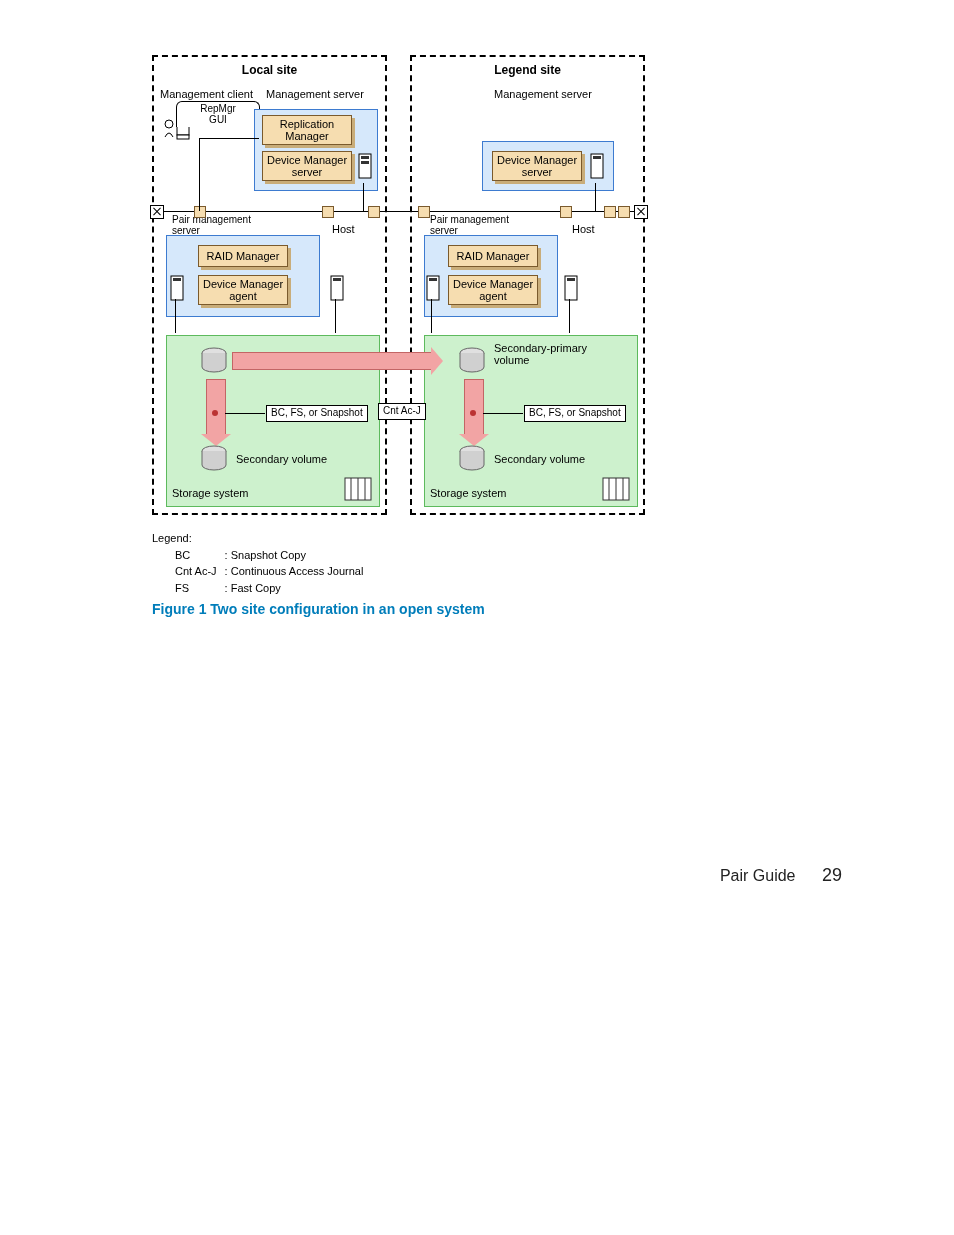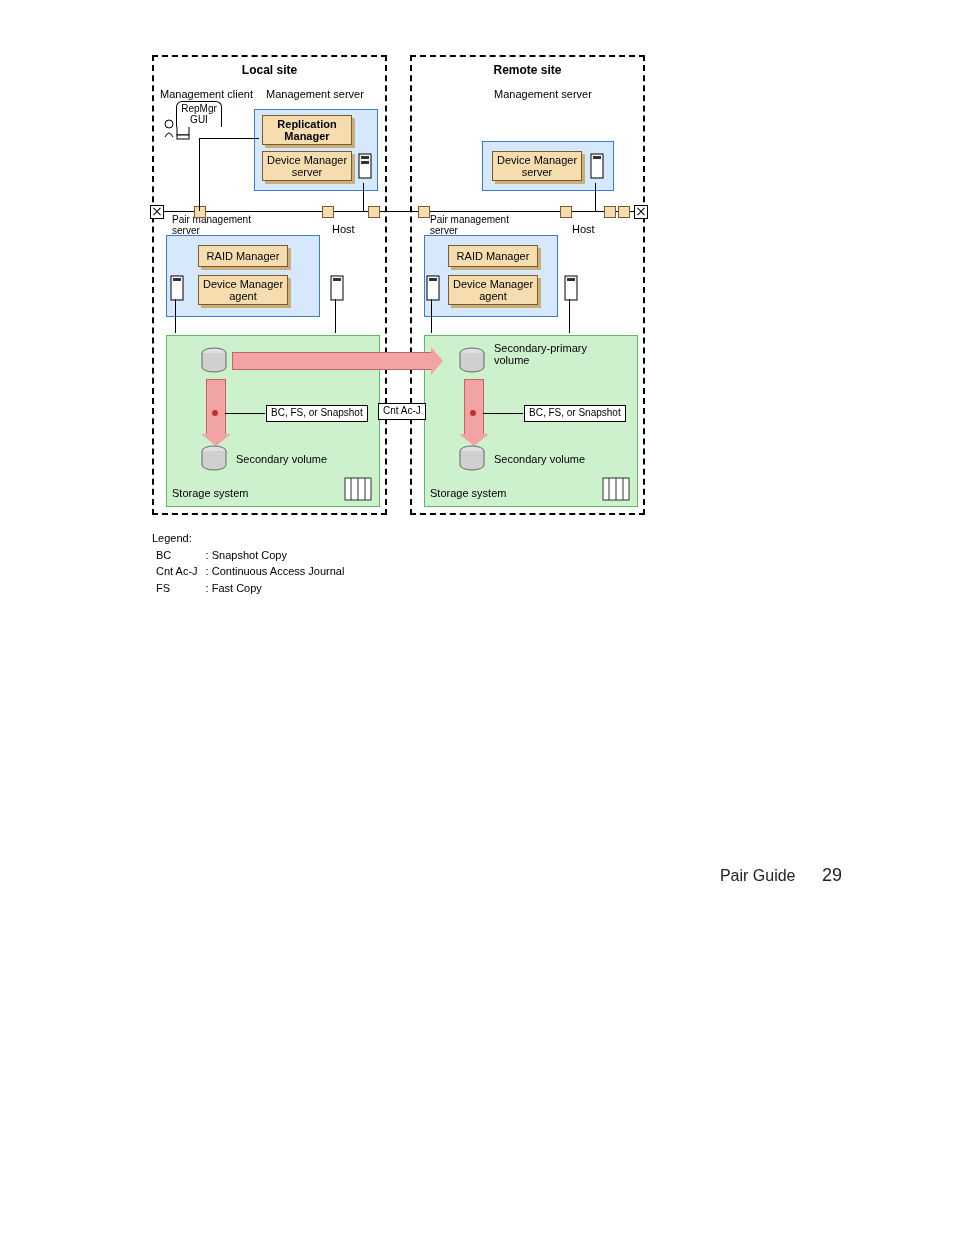--- a/index.html
+++ b/index.html
@@ -6,21 +6,21 @@
   .page{width:954px;height:968px;position:relative;margin:0 auto;background:#fff}
   .diagram{position:absolute;left:152px;top:55px;width:493px;height:460px}
   .site{position:absolute;top:0;width:235px;height:460px;border:2px dashed #000;box-sizing:border-box}
   .site.local{left:0}
   .site.remote{right:0}
   .site-title{position:absolute;top:6px;left:0;width:100%;text-align:center;font-weight:700;font-size:12px}
   .mgmt-top-label{position:absolute;top:31px;font-size:11px}
   .mgmt-bg{position:absolute;background:#d6e8fb;border:1px solid #3d7bd0}
   .box{position:absolute;box-sizing:border-box;border:1px solid #000;font-size:11px;text-align:center;display:flex;align-items:center;justify-content:center;padding:2px;line-height:1.1}
   .box.raised{background:#f6ddb0;border:1px solid #7a5a2d;box-shadow:3px 3px 0 #c9ad7a}
-  .tab{position:absolute;background:#fff;border:1px solid #000;border-bottom:0;border-radius:6px 6px 0 0;font-size:10px;text-align:center;line-height:1.05;padding:2px 0}
+  .tab{position:absolute;background:#fff;border:1px solid #000;border-bottom:0;border-radius:6px 6px 0 0;font-size:10px;text-align:center;line-height:1.05;padding:2px 19px}
   .server-icon{position:absolute;width:14px;height:26px}
   .server-icon svg{width:100%;height:100%}
   .storage-bg{position:absolute;background:#cdf1cd;border:1px solid #5dba5d}
   .storage-label{position:absolute;font-size:11px}
   .cylinder{position:absolute;width:28px;height:30px}
   .cylinder svg{width:100%;height:100%}
   .vol-label{position:absolute;font-size:11px;line-height:1.1}
   .red-arrow-v{position:absolute;width:18px;background:#f2a4a4;border:1px solid #c36565}
   .red-arrow-v:after{content:"";position:absolute;left:-6px;bottom:-12px;border-left:15px solid transparent;border-right:15px solid transparent;border-top:12px solid #f2a4a4}
   .red-arrow-h{position:absolute;height:16px;background:#f2a4a4;border:1px solid #c36565}
@@ -29,21 +29,21 @@
   .net-line-v{position:absolute;width:0;border-left:1px solid #000}
   .net-sq{position:absolute;width:10px;height:10px;background:#f6ddb0;border:1px solid #7a5a2d}
   .net-x{position:absolute;width:12px;height:12px;background:#fff;border:1px solid #000}
   .net-x:before,.net-x:after{content:"";position:absolute;left:1px;top:5px;width:10px;height:1px;background:#000}
   .net-x:before{transform:rotate(45deg)}
   .net-x:after{transform:rotate(-45deg)}
   .user-icon{position:absolute}
   .raid-box{position:absolute;width:28px;height:24px}
   .raid-box svg{width:100%;height:100%}
   .legend{position:absolute;left:152px;top:530px;font-size:11px;line-height:1.5}
-  .legend table{border-collapse:collapse;margin-left:4px}
+  .legend table{border-collapse:collapse;margin-left:23px}
   .legend td{padding:0 8px 0 0;vertical-align:top;font-size:11px}
   .caption{position:absolute;left:152px;top:601px;color:#007dba;font-weight:700;font-size:14px}
   .footer{position:absolute;bottom:82px;right:112px;font-size:16px;color:#222}
   .footer .pn{margin-left:22px;font-size:18px}
   .copy-label{position:absolute;font-size:10px;background:#fff;border:1px solid #000;padding:2px 4px;line-height:1.05;text-align:center}
 </style>
 </head>
 <body>
 
 <div class="page">
@@ -61,21 +61,21 @@
             <path d="M3 20 Q7 12 11 20" fill="none" stroke="#000"></path>
             <rect x="15" y="8" width="12" height="10" fill="#fff" stroke="#000"></rect>
             <rect x="15" y="18" width="12" height="4" fill="#fff" stroke="#000"></rect>
           </svg>
       </div>
       <div class="tab" style="left:22px;top:44px;width:44px"><span style="white-space:pre-line">RepMgr
 GUI</span></div>
 
       <div class="mgmt-bg" style="left:100px;top:52px;width:122px;height:80px"></div>
       <div class="box raised" style="left:108px;top:58px;width:90px;height:30px">
-          <span style="white-space:pre-line;font-weight:700">Replication
+          <span style="white-space:pre-line;font-weight:400">Replication
 Manager</span>
         </div>
       <div class="box raised" style="left:108px;top:94px;width:90px;height:30px">
           <span style="white-space:pre-line">Device Manager
 server</span>
         </div>
       <div class="server-icon" style="left:204px;top:96px">
         <svg viewBox="0 0 14 26">
             <rect x="1" y="1" width="12" height="24" fill="#fff" stroke="#000"></rect>
             <rect x="3" y="3" width="8" height="3" fill="#333"></rect>
@@ -121,21 +121,21 @@
       <div class="storage-label" style="left:18px;top:430px">Storage system</div>
       <div class="raid-box" style="left:190px;top:420px"><svg viewBox="0 0 28 24">
             <rect x="1" y="1" width="26" height="22" fill="#fff" stroke="#333"></rect>
             <line x1="7" y1="1" x2="7" y2="23" stroke="#333"></line>
             <line x1="14" y1="1" x2="14" y2="23" stroke="#333"></line>
             <line x1="21" y1="1" x2="21" y2="23" stroke="#333"></line>
           </svg></div>
     </div>
 
     <div class="site remote">
-      <div class="site-title">Remote site</div>
+      <div class="site-title">Legend site</div>
 
       <div class="mgmt-top-label" style="left:82px">Management server</div>
       <div class="mgmt-bg" style="left:70px;top:84px;width:130px;height:48px"></div>
       <div class="box raised" style="left:80px;top:94px;width:90px;height:30px">
           <span style="white-space:pre-line">Device Manager
 server</span>
         </div>
       <div class="server-icon" style="left:178px;top:96px"><svg viewBox="0 0 14 26">
             <rect x="1" y="1" width="12" height="24" fill="#fff" stroke="#000"></rect>
             <rect x="3" y="3" width="8" height="3" fill="#333"></rect>
@@ -223,18 +223,19 @@
             <td>:&nbsp;<span>Continuous Access Journal</span></td>
           </tr>
       <tr>
             <td>FS</td>
             <td>:&nbsp;<span>Fast Copy</span></td>
           </tr>
     </tbody>
       </table>
   </div>
 
+  <div class="caption">Figure 1 Two site configuration in an open system</div>
 
   <div class="footer">
     <span>Pair Guide</span>
     <span class="pn">29</span>
   </div>
 </div>
 
 </body></html>

